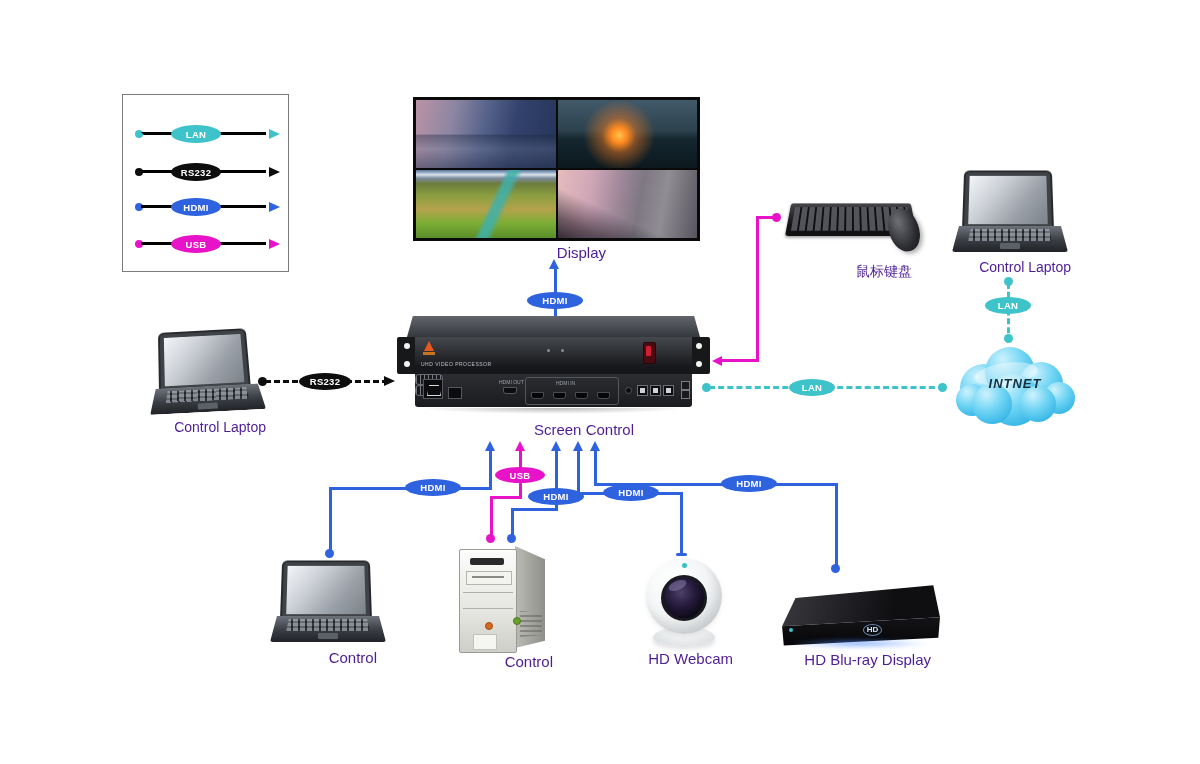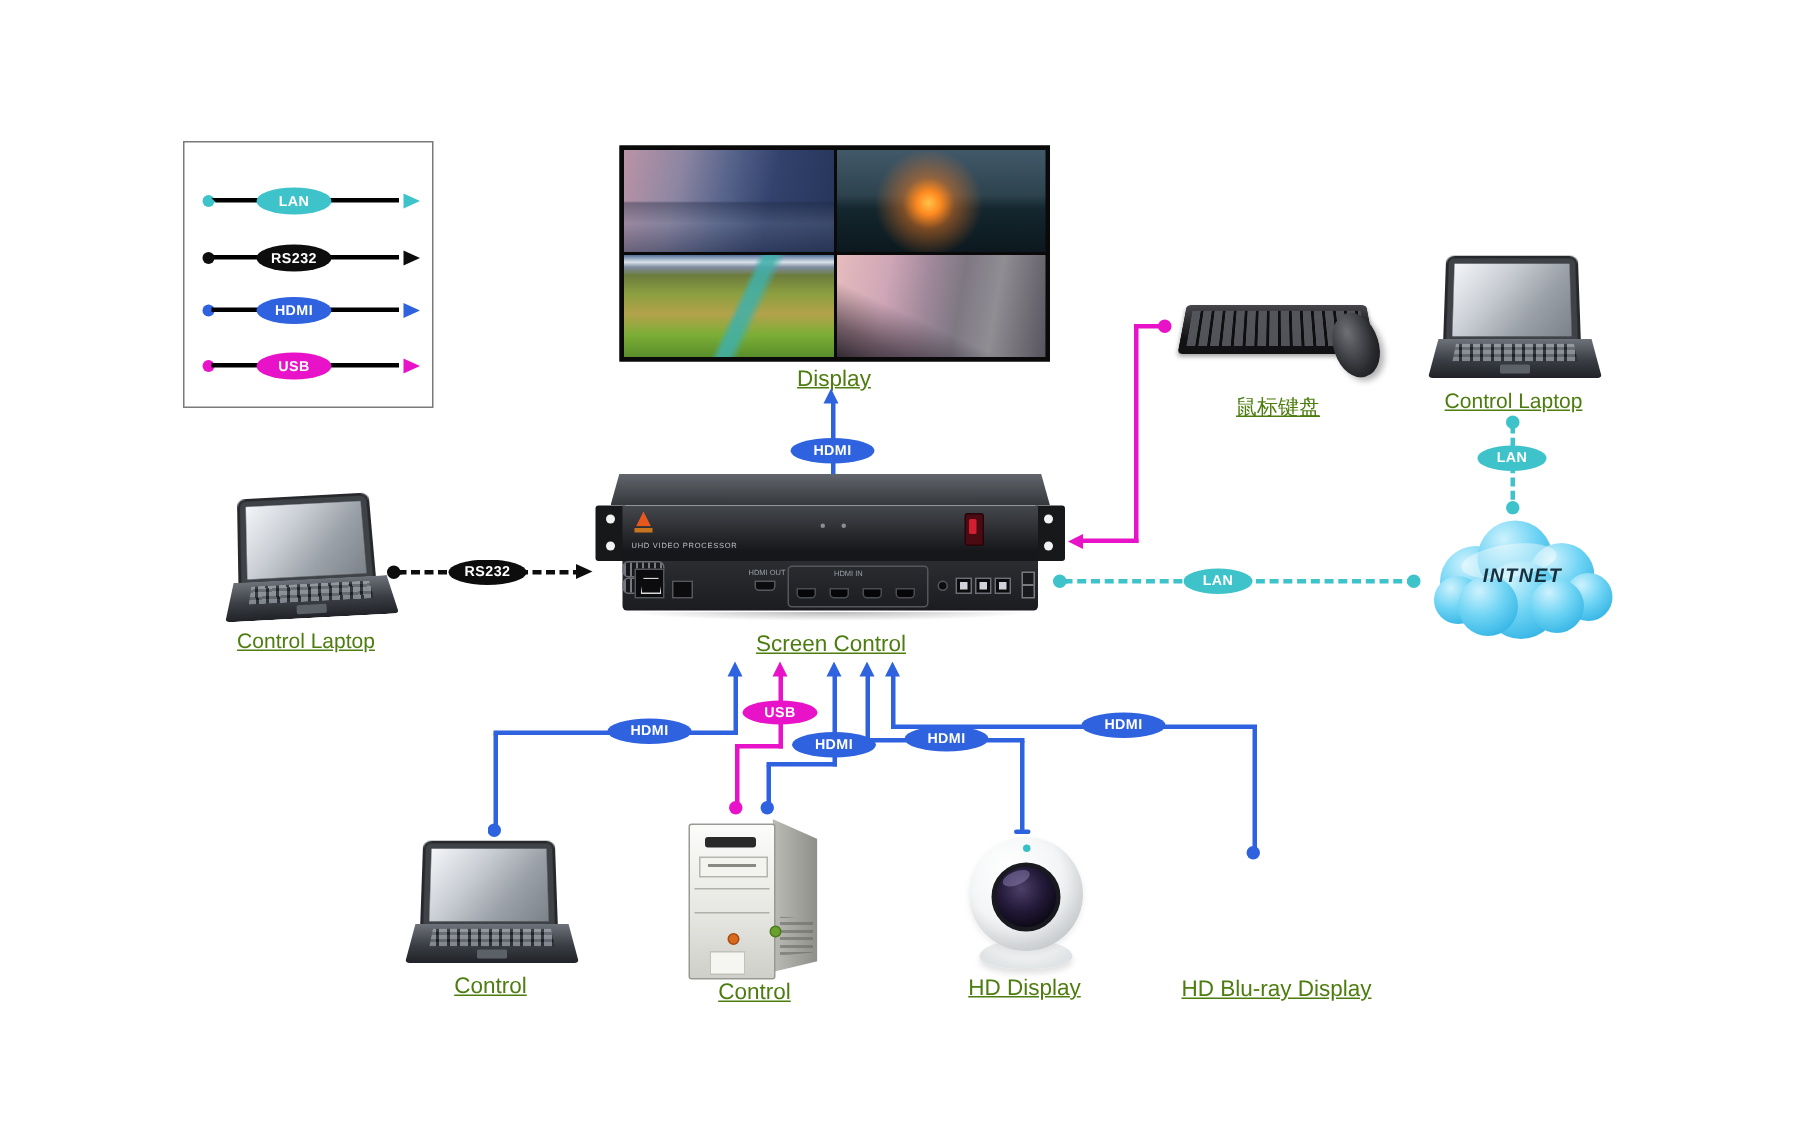--- a/index.html
+++ b/index.html
@@ -25,21 +25,21 @@
   .a-right-c { border-top:5px solid transparent; border-bottom:5px solid transparent; border-left:11px solid #3fc3ca; }
   .a-right-b { border-top:5px solid transparent; border-bottom:5px solid transparent; border-left:11px solid #2e62df; }
   .a-right-m { border-top:5px solid transparent; border-bottom:5px solid transparent; border-left:11px solid #e813c8; }
   .pill { position:absolute; border-radius:50%; color:#fff; display:flex; align-items:center;
           justify-content:center; font-size:9.5px; font-weight:bold; letter-spacing:.3px; z-index:5; }
   .p-hdmi { background:#2e62df; } .p-usb { background:#e813c8; }
   .p-lan { background:#3fc3ca; } .p-rs { background:#0d0d0d; }
   .endcap { position:absolute; background:#2e62df; border-radius:2px; }
 
   
-  .cap { position:absolute; text-align:center; font-size:15px; color:#4d7c0f;text-decoration:underline; }
+  .cap { position:absolute; text-align:right; font-size:15px; color:#4c1d95; }
 
   
   .legend { position:absolute; left:122px; top:94px; width:165px; height:176px;
             border:1px solid #7a7a7a; background:#fff; }
   .lg-row { position:absolute; left:0; width:165px; height:20px; }
   .lg-row .dot { left:12px; top:6px; width:8px; height:8px; }
   .lg-line { position:absolute; left:18px; right:22px; top:8px; height:0; border-top:3px solid; }
   .lg-row .arr { right:8px; top:5px; }
   .lg-row .pill { left:48px; top:1px; width:50px; height:18px; }
 
@@ -432,17 +432,24 @@
   </div>
   <div class="cap" style="left:453px; top:653px; width:100px;">Control</div>
 
   <div class="webcam">
     <div class="wc-base"></div>
     <div class="wc-ball"></div>
     <div class="wc-lens"></div>
     <div class="wc-glint"></div>
     <div class="wc-dot"></div>
   </div>
-  <div class="cap" style="left:633px; top:650px; width:100px;">HD Display</div>
-
+  <div class="cap" style="left:633px; top:650px; width:100px;">HD Webcam</div>
+
+  <div class="bluray">
+    <div class="br-top"></div>
+    <div class="br-front"></div>
+    <div class="br-pwr"></div>
+    <div class="br-hd">HD</div>
+    <div class="br-glow"></div>
+  </div>
   <div class="cap" style="left:771px; top:651px; width:160px;">HD Blu-ray Display</div>
 
 </div>
 
 </body></html>

